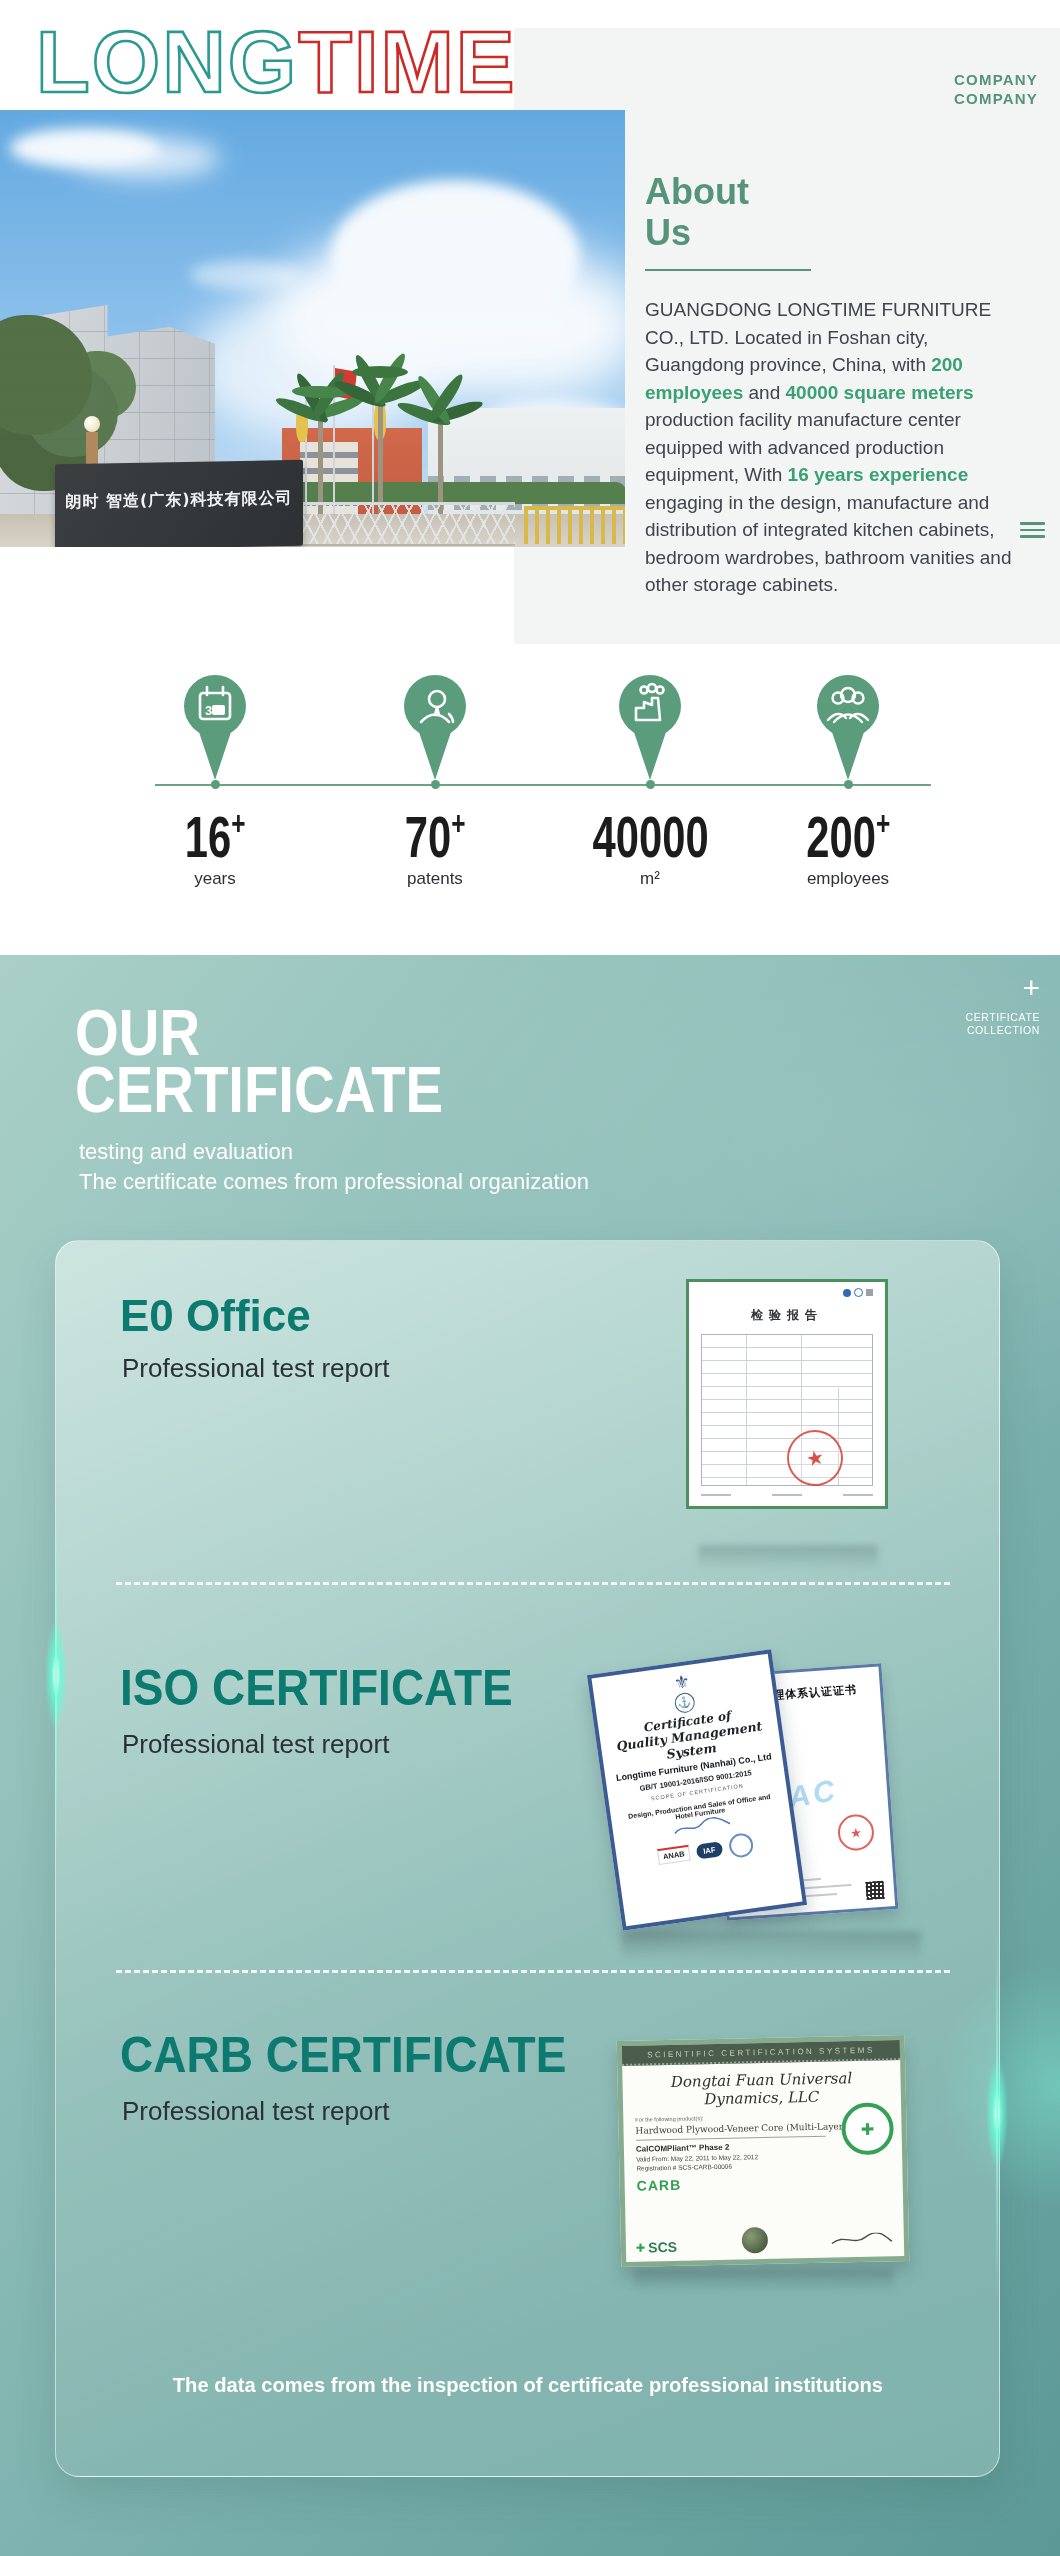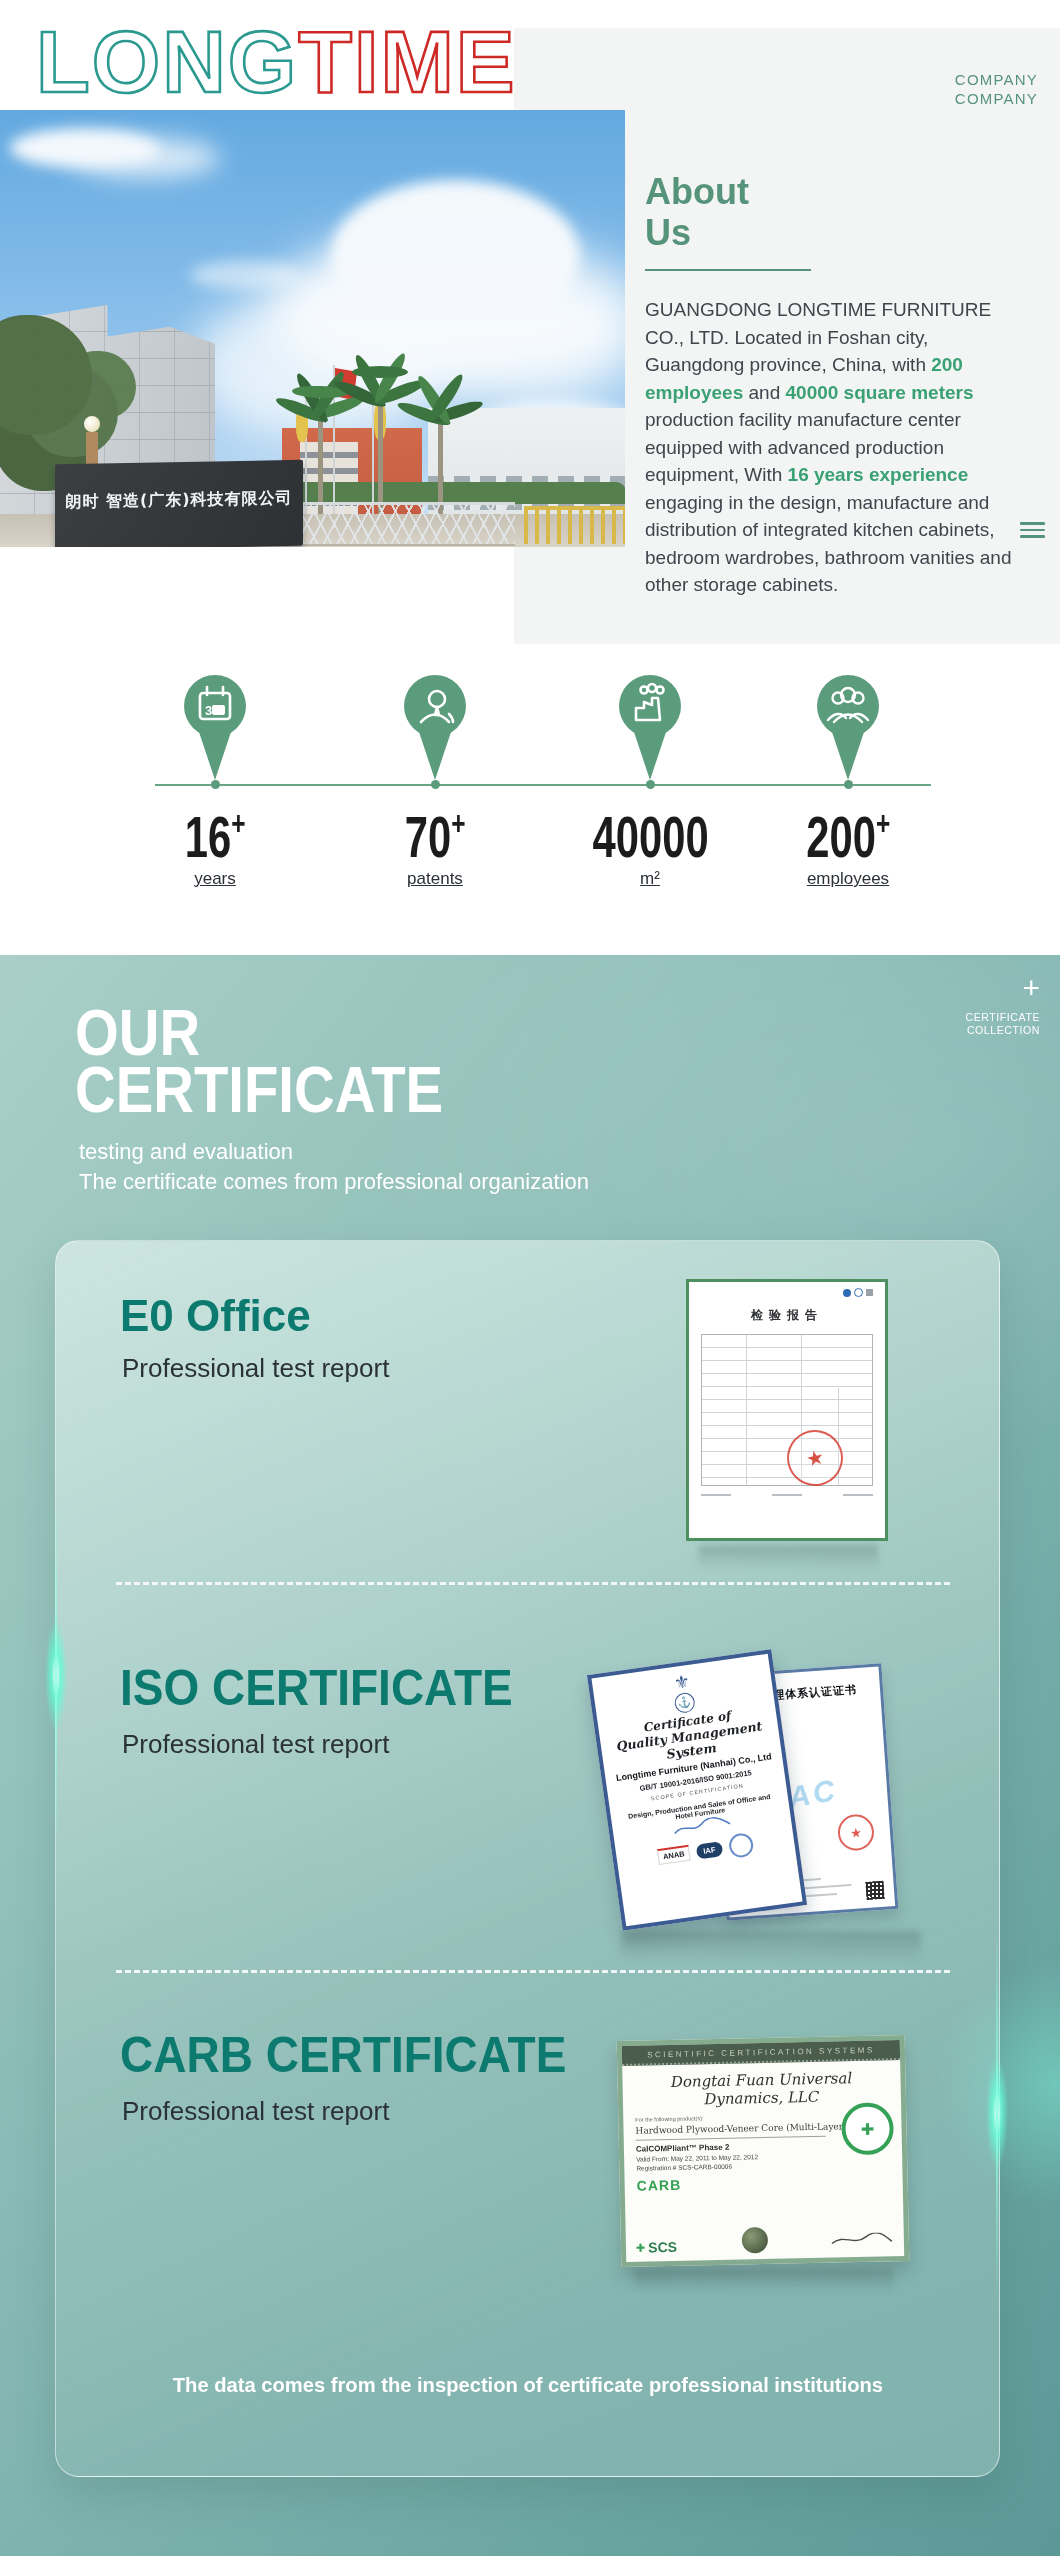--- a/index.html
+++ b/index.html
@@ -8,21 +8,21 @@
 }
 *{margin:0;padding:0;box-sizing:border-box;}
 body{background:#ffffff;font-family:"Liberation Sans",sans-serif;}
 #page{position:relative;width:1060px;height:2556px;background:#fff;overflow:hidden;}
 
 
 .gray-panel{position:absolute;left:514px;top:28px;width:546px;height:616px;background:#f3f4f4;}
 .logo{position:absolute;left:36px;top:12px;font-size:88px;font-weight:700;letter-spacing:2px;line-height:100px;white-space:nowrap;}
 .logo span{color:#fff;-webkit-text-stroke:2.6px var(--logo-teal);}
 .logo .t-red{-webkit-text-stroke-color:var(--logo-red);}
-.company-profile{position:absolute;right:22px;top:70px;text-align:center;font-size:15px;font-weight:400;letter-spacing:1.2px;line-height:19px;color:var(--accent);}
+.company-profile{position:absolute;right:22px;top:70px;text-align:center;font-size:15px;font-weight:700;letter-spacing:1.2px;line-height:19px;color:var(--accent);}
 
 
 .photo{position:absolute;left:0;top:110px;width:625px;height:437px;overflow:hidden;background:linear-gradient(#63a9e0,#8fc2ec 55%,#cfe3f6);}
 .cloud{position:absolute;background:#fff;border-radius:50%;filter:blur(7px);opacity:.92;}
 .cl1{left:330px;top:70px;width:250px;height:150px;box-shadow:-60px 60px 40px #fff,70px 70px 50px #fff,-140px 110px 40px rgba(255,255,255,.8);}
 .cl2{left:10px;top:18px;width:150px;height:40px;box-shadow:60px 10px 20px rgba(255,255,255,.8);}
 .cl3{left:190px;top:150px;width:110px;height:30px;opacity:.5;}
 .cl4{left:470px;top:290px;width:170px;height:60px;opacity:.75;}
 .bld-left{position:absolute;left:0;top:195px;width:215px;height:242px;background:linear-gradient(100deg,#d6dadd,#bdc4c9);clip-path:polygon(0 7%,50% 0,50% 13%,79% 9%,100% 16%,100% 100%,0 100%);background-image:repeating-linear-gradient(to bottom,transparent 0 26px,rgba(150,158,164,.55) 26px 27px),repeating-linear-gradient(to right,transparent 0 34px,rgba(150,158,164,.45) 34px 35px),linear-gradient(100deg,#d6dadd,#bdc4c9);}
 .bld-orange{position:absolute;left:282px;top:318px;width:140px;height:120px;background:linear-gradient(#d06a4b,#c2573e);}
@@ -54,21 +54,21 @@
 .menu-icon i{display:block;height:2.5px;background:var(--accent);margin-bottom:4px;border-radius:1px;}
 
 
 .stat-line{position:absolute;left:155px;top:784px;width:776px;height:2px;background:#6ba485;}
 .stat-dot{position:absolute;top:780px;width:9px;height:9px;border-radius:50%;background:#5b9c7d;}
 .stat{position:absolute;top:674px;width:160px;text-align:center;}
 .stat svg{display:block;margin:0 auto;}
 .stat-num{margin-top:10px;font-size:58px;line-height:58px;font-weight:700;color:var(--num);}
 .stat-num .cx{display:inline-block;transform:scaleX(.72);transform-origin:center bottom;white-space:nowrap;}
 .stat-num .plus{font-size:34px;vertical-align:22px;}
-.stat-label{margin-top:3px;font-size:17px;color:#2c3137;text-decoration:underline;}
+.stat-label{margin-top:3px;font-size:17px;color:#2c3137;}
 
 
 .cert-section{position:absolute;left:0;top:955px;width:1060px;height:1601px;overflow:hidden;background:radial-gradient(900px 500px at 85% 12%,rgba(255,255,255,.12),transparent 60%),linear-gradient(128deg,#a9cfc8 0%,#93c1bb 30%,#7cb1ad 58%,#68a3a0 82%,#5c9896 100%);}
 .sec-title{position:absolute;left:75px;top:50px;color:#fff;font-weight:700;font-size:64px;line-height:57px;}
 .sec-title span{display:inline-block;transform:scaleX(.88);transform-origin:left bottom;}
 .sec-sub{position:absolute;left:79px;top:182px;color:#fff;font-size:22px;line-height:30px;}
 .collection{position:absolute;right:20px;top:18px;text-align:right;color:#fff;cursor:pointer;}
 .collection .plus{font-size:30px;font-weight:400;line-height:30px;}
 .collection .lbl{margin-top:8px;font-size:10.5px;letter-spacing:.6px;line-height:13px;font-weight:500;}
 .card{position:absolute;left:55px;top:285px;width:945px;height:1237px;border-radius:24px;border:1px solid rgba(255,255,255,.55);background:linear-gradient(155deg,rgba(255,255,255,.34),rgba(255,255,255,.12) 45%,rgba(255,255,255,.02) 78%),linear-gradient(160deg,#b2d7cf,#8abab4 55%,#7db0ab);box-shadow:0 18px 40px rgba(50,90,85,.18);}
@@ -78,21 +78,21 @@
 .divider{position:absolute;left:60px;width:834px;border-top:3px dashed rgba(255,255,255,.85);}
 .card-footer{position:absolute;left:0;top:1132px;width:100%;text-align:center;font-size:21px;font-weight:700;color:#fff;}
 .card-footer span{display:inline-block;transform:scaleX(.96);}
 
 
 .cert{position:absolute;background:#fff;}
 .refl{position:absolute;background:linear-gradient(to bottom,rgba(60,90,88,.28),rgba(60,90,88,0) 75%);filter:blur(3px);border-radius:4px;}
 .ln{height:2px;background:#c6cacd;border-radius:1px;margin:3px auto;}
 .lnl{height:2px;background:#c6cacd;border-radius:1px;margin:3px 0;}
 
-.cert-e0{left:630px;top:38px;width:202px;height:262px;border:3px solid #4c9060;padding:6px 12px;}
+.cert-e0{left:630px;top:38px;width:202px;height:230px;border:3px solid #4c9060;padding:6px 12px;}
 .c1-head{display:flex;justify-content:space-between;align-items:flex-start;}
 .c1-logos{display:flex;gap:3px;align-items:center;}
 .c1-logos .d1{width:8px;height:8px;border-radius:50%;background:#2f6cb3;}
 .c1-logos .d2{width:9px;height:9px;border-radius:50%;border:1.5px solid #2f6cb3;}
 .c1-logos .d3{width:7px;height:7px;background:#9aa2a8;}
 .c1-title{text-align:center;font-size:12px;font-weight:700;letter-spacing:6px;color:#2e3033;margin-top:10px;font-family:"DejaVu Sans",sans-serif;}
 .c1-table{position:relative;margin-top:10px;height:152px;border:1px solid #aeb4ba;background:repeating-linear-gradient(to bottom,transparent 0 12px,#ced3d7 12px 13px);}
 .c1-v{position:absolute;top:0;bottom:0;width:1px;background:#ced3d7;}
 .c1-stamp{position:absolute;left:98px;top:148px;width:56px;height:56px;border:2.5px solid rgba(213,62,50,.85);border-radius:50%;transform:rotate(-12deg);display:flex;align-items:center;justify-content:center;font-size:20px;color:rgba(213,62,50,.9);background:rgba(255,255,255,.2);}
 .c1-foot{display:flex;justify-content:space-between;margin-top:8px;}

